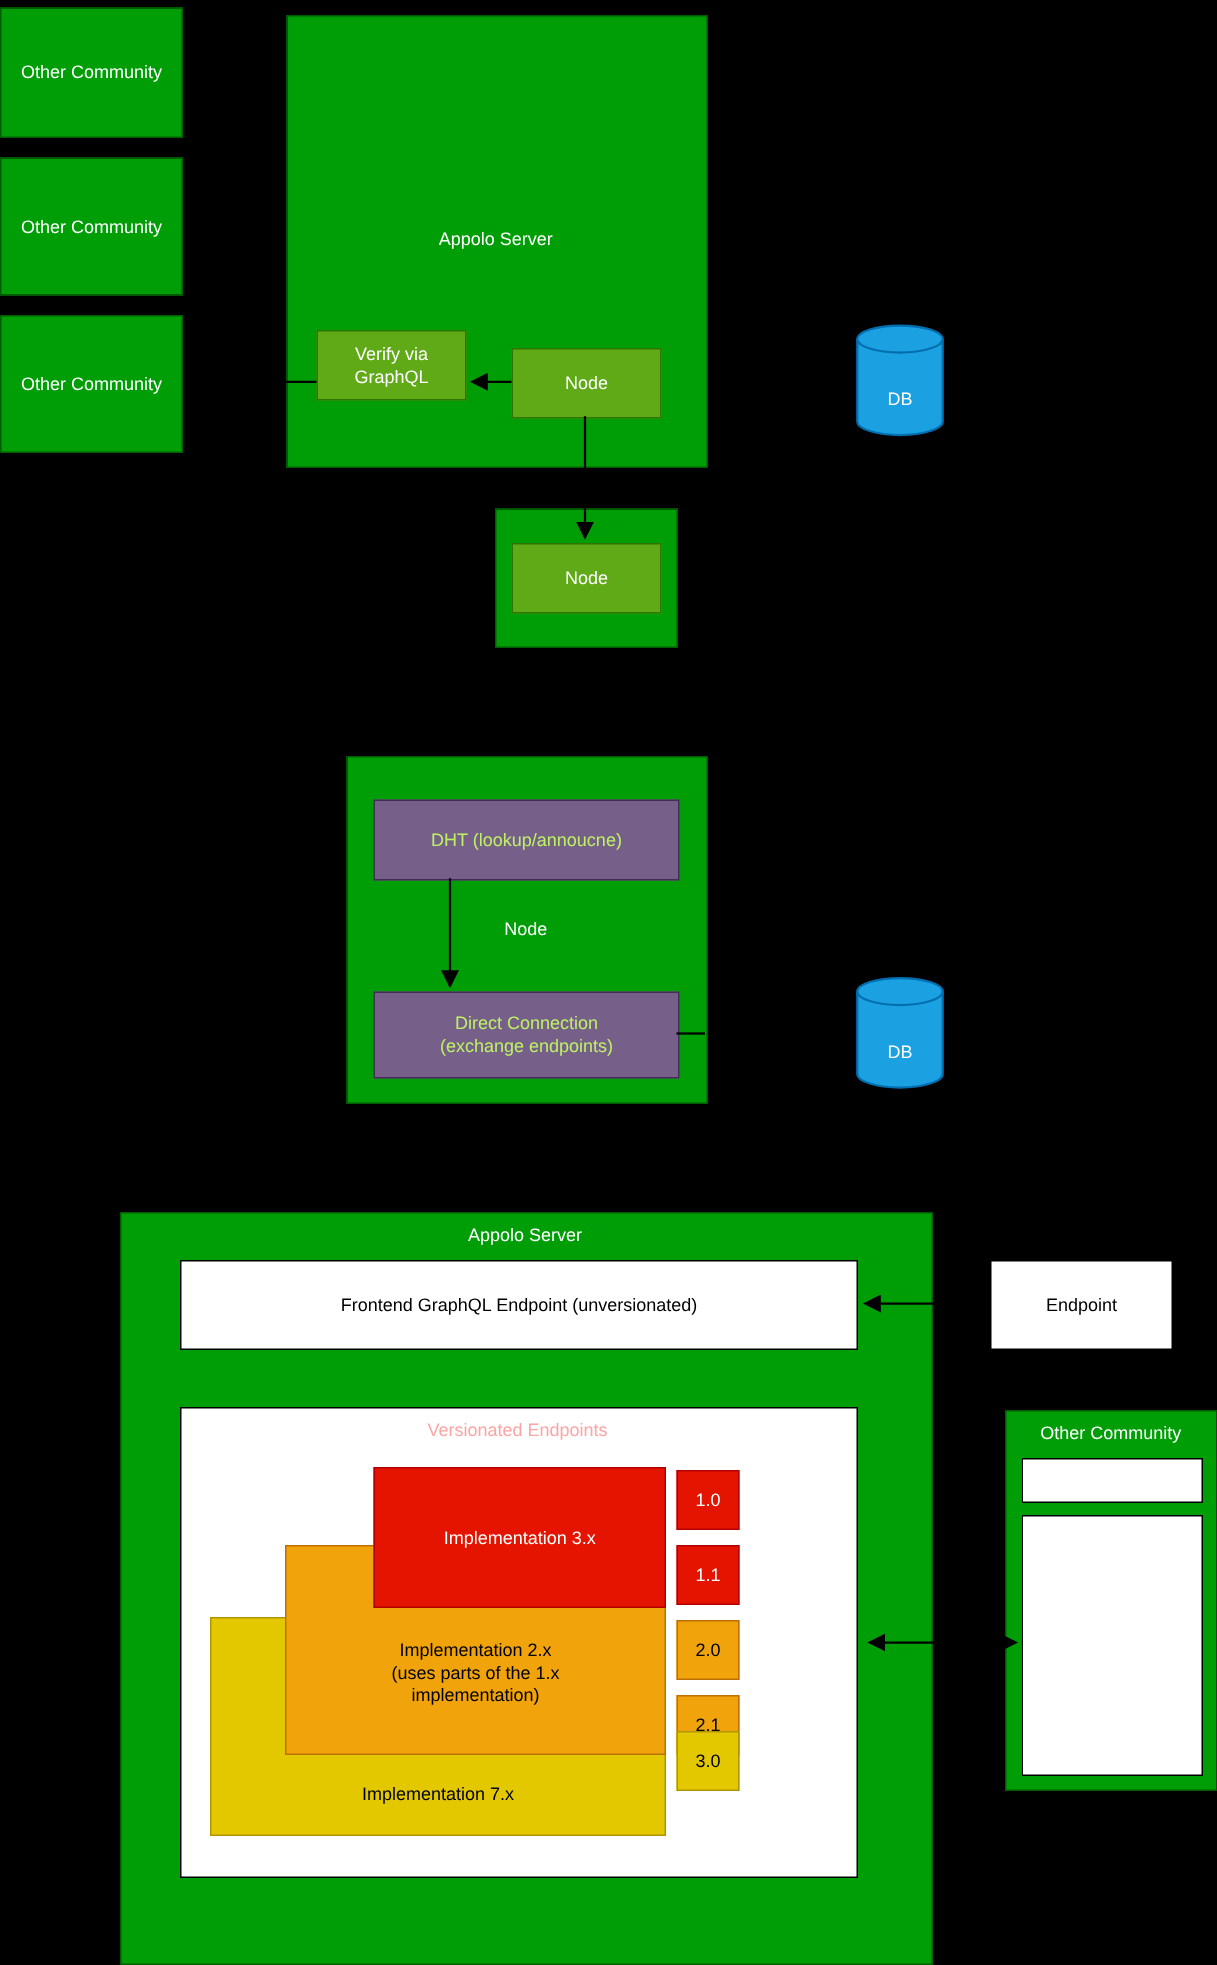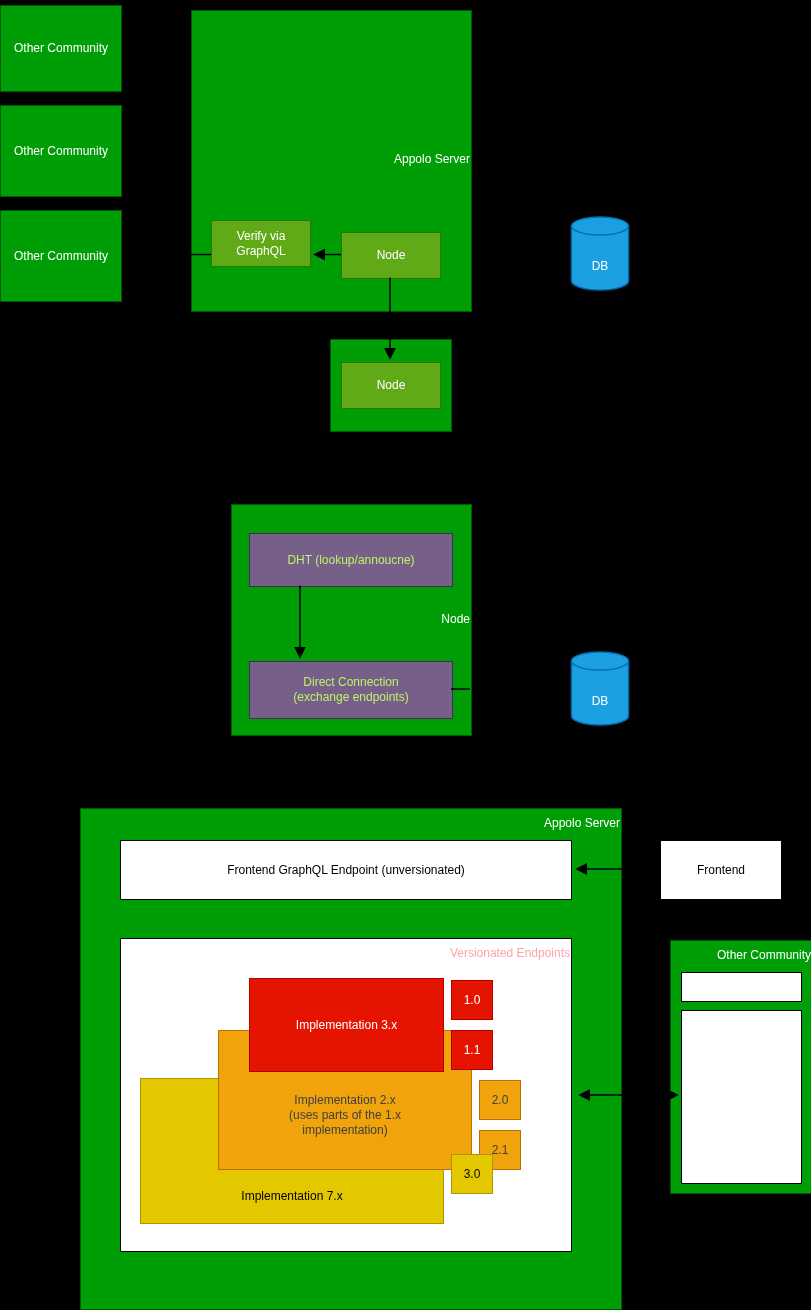--- a/index.html
+++ b/index.html
@@ -3,28 +3,28 @@
 <meta charset="utf-8">
 <style>
   html,body{margin:0;padding:0;}
   body{
     width:811px;height:1310px;position:relative;overflow:hidden;
     background:var(--bg,#000);
     font-family:"Liberation Sans",sans-serif;font-size:12px;line-height:1.25;
   }
   .box{position:absolute;display:flex;align-items:center;justify-content:center;
        text-align:center;white-space:pre-line;}
-  .label{position:absolute;text-align:right;white-space:pre-line;}
+  .label{position:absolute;text-align:center;white-space:pre-line;}
   .inner-label{position:absolute;left:0;right:0;text-align:center;white-space:pre-line;}
   .green{background:var(--green);border:1px solid var(--greenBorder);color:#fff;}
   .olive{background:var(--olive);border:1px solid var(--oliveBorder);color:#fff;}
   .purple{background:var(--purple);border:1px solid var(--purpleBorder);color:#bef264;}
   .whitebox{background:var(--white);border:1px solid #000;color:#000;}
   .redbox{background:var(--red);border:1px solid var(--redBorder);color:#fff;}
-  .orangebox{background:var(--orange);border:1px solid var(--orangeBorder);color:#404040;margin-left:28px;}
+  .orangebox{background:var(--orange);border:1px solid var(--orangeBorder);color:#000000;}
   .yellowbox{background:var(--yellow);border:1px solid var(--yellowBorder);color:#000;}
   .white-text{color:#fff;}
   .abs{position:absolute;}
   .db-label{position:absolute;left:0;right:0;top:44px;text-align:center;color:#fff;}
   #arrow-overlay{position:absolute;left:0;top:0;pointer-events:none;}
   .conn{stroke:var(--arrow);stroke-width:1.5;}
 </style>
 </head>
 <body>
 
@@ -83,21 +83,21 @@
 implementation)</span>
   </div>
   <div class="box redbox" style="left:249px;top:978px;width:193px;height:92px">Implementation 3.x</div>
 
   <div class="box redbox" style="left:451px;top:980px;width:40px;height:38px">1.0</div>
   <div class="box redbox" style="left:451px;top:1030px;width:40px;height:38px">1.1</div>
   <div class="box orangebox" style="left:451px;top:1080px;width:40px;height:38px">2.0</div>
   <div class="box orangebox" style="left:451px;top:1130px;width:40px;height:38px">2.1</div>
   <div class="box yellowbox" style="left:451px;top:1154px;width:40px;height:38px">3.0</div>
 
-  <div class="box whitebox" style="left:660px;top:840px;width:120px;height:58px">Frontend</div>
+  <div class="box whitebox" style="left:660px;top:840px;width:120px;height:58px">Endpoint</div>
 
   <div class="box green" style="left:670px;top:940px;width:141px;height:252px"></div>
   <div class="label white-text" style="left:670px;top:948px;width:141px">Other Community</div>
   <div class="box whitebox" style="left:681px;top:972px;width:119px;height:28px"></div>
   <div class="box whitebox" style="left:681px;top:1010px;width:119px;height:172px"></div>
 
   <svg id="arrow-overlay" width="811" height="1310">
     <defs>
       <marker id="arr" viewBox="0 0 10 10" refX="8.5" refY="5" markerWidth="8" markerHeight="8" orient="auto-start-reverse">
         <path d="M 0 0 L 10 5 L 0 10 z" style="fill:var(--arrow)"></path>

